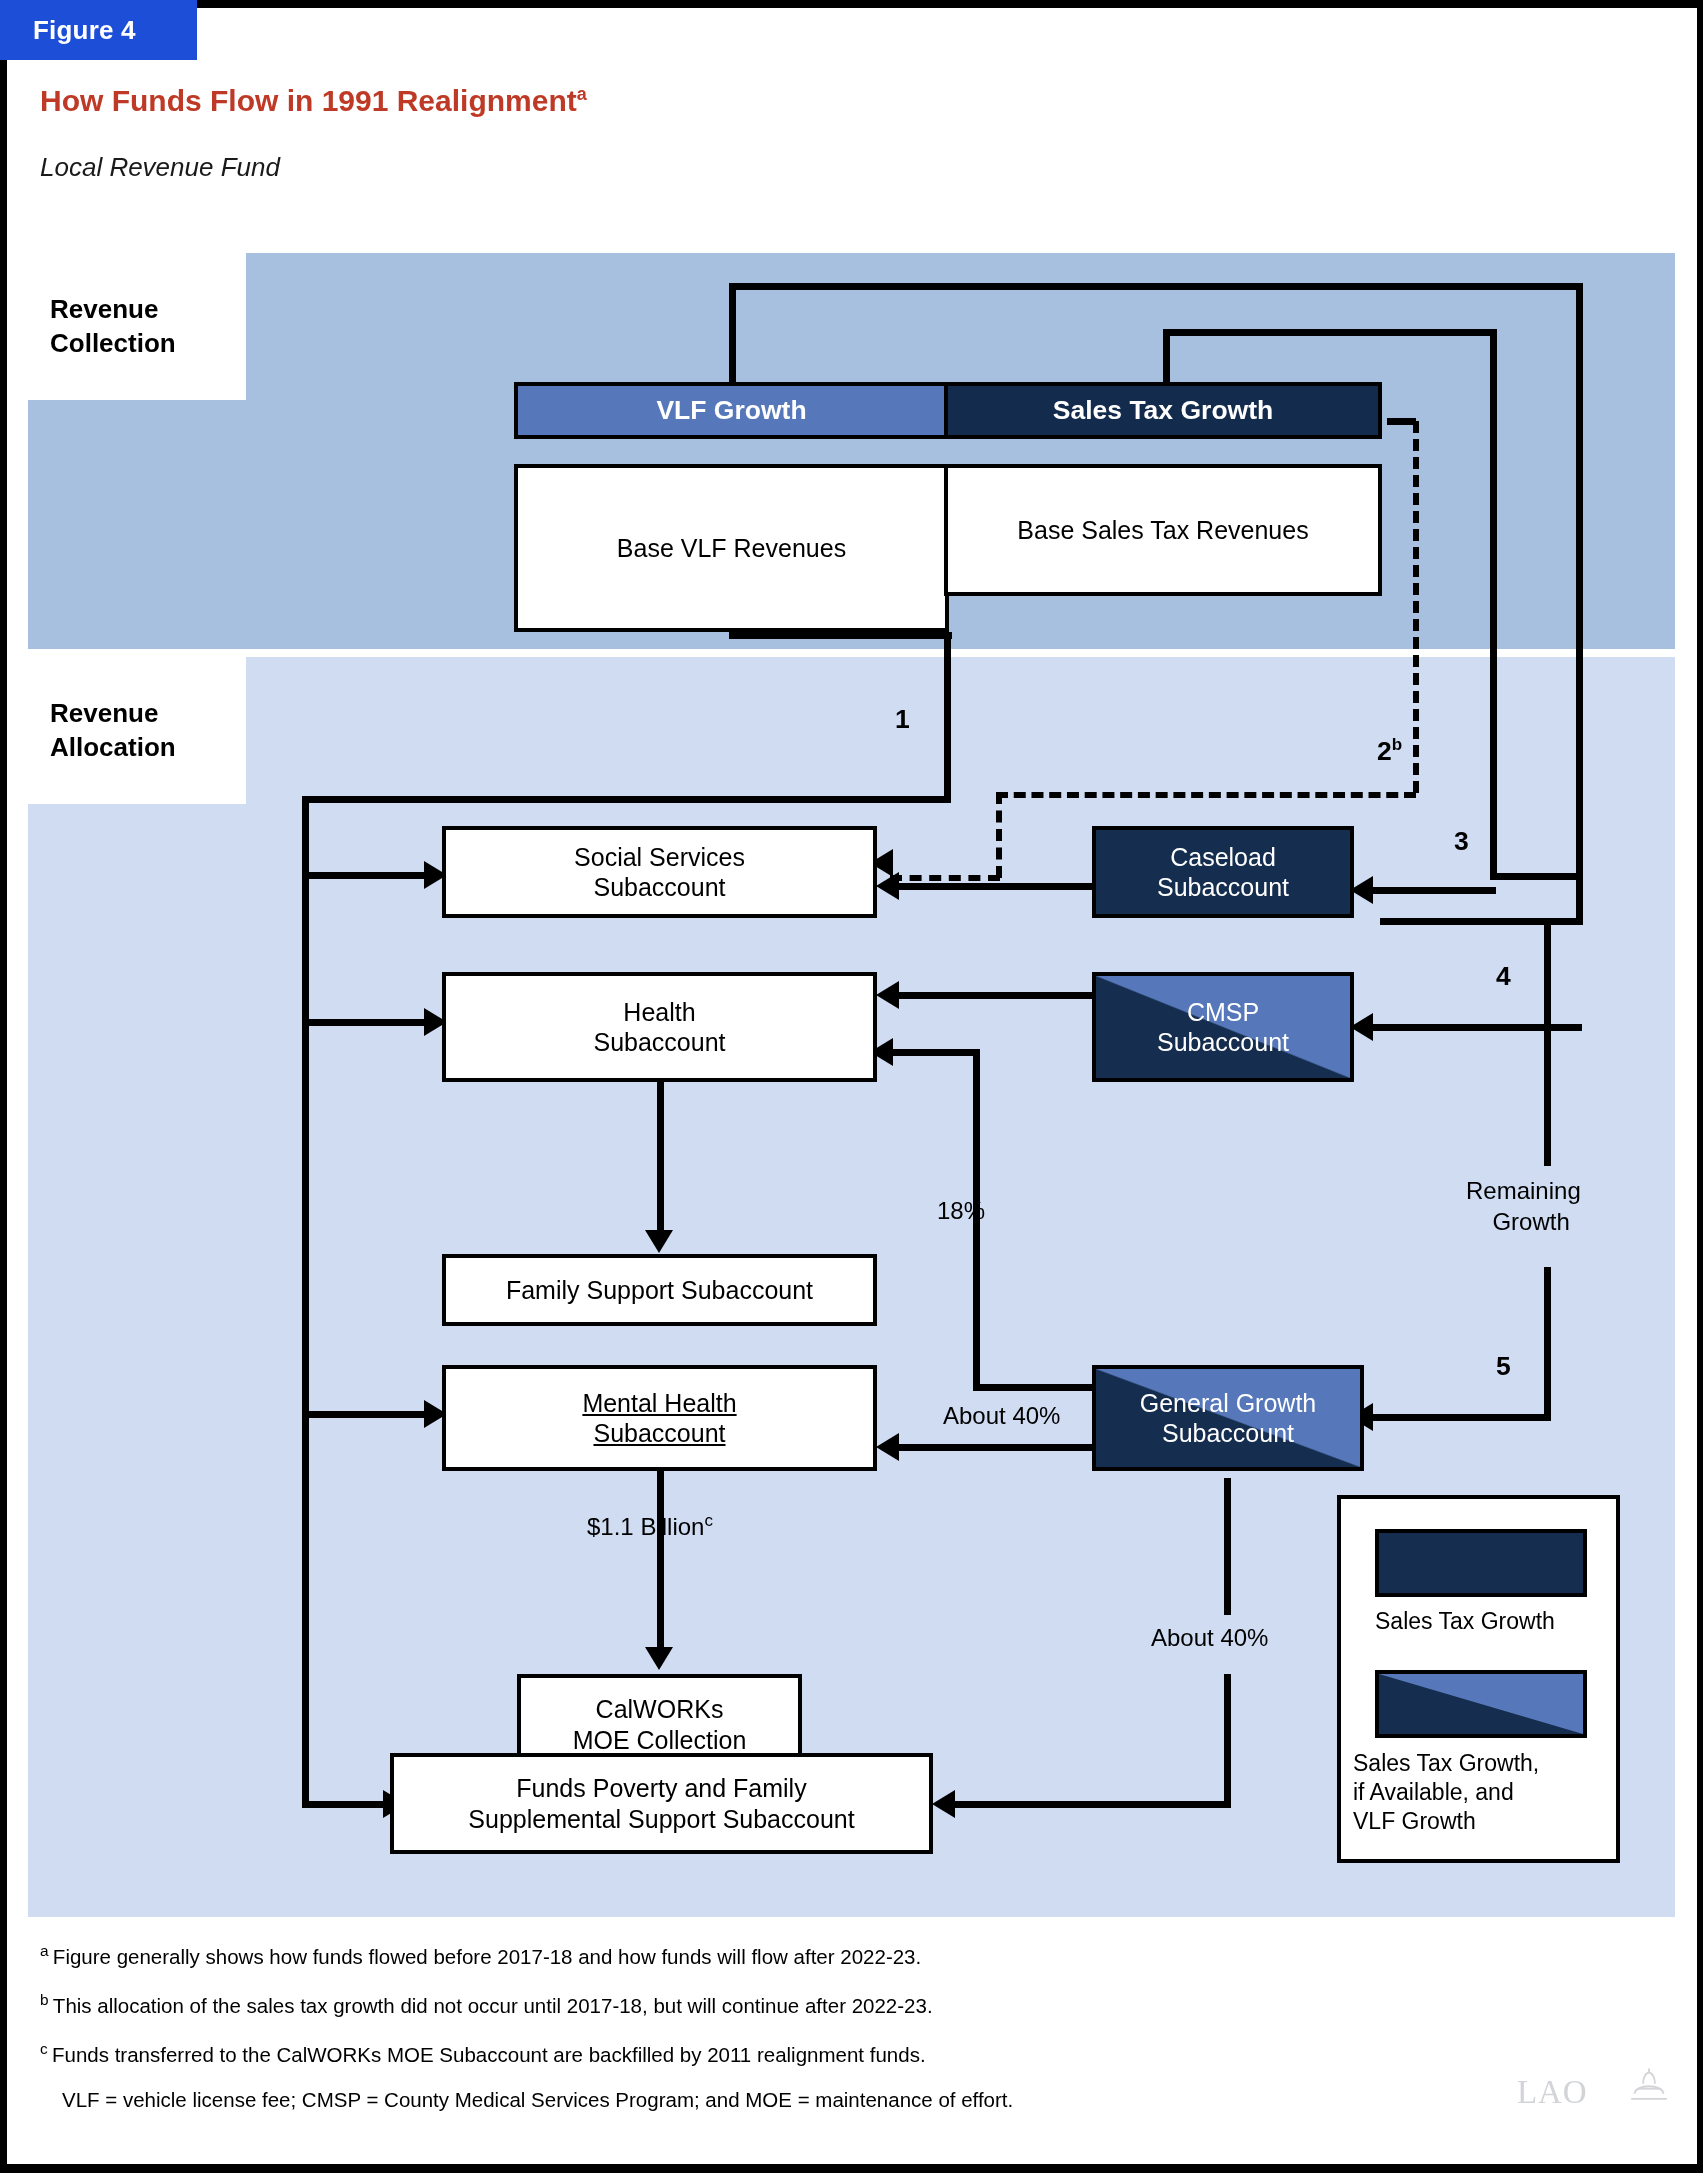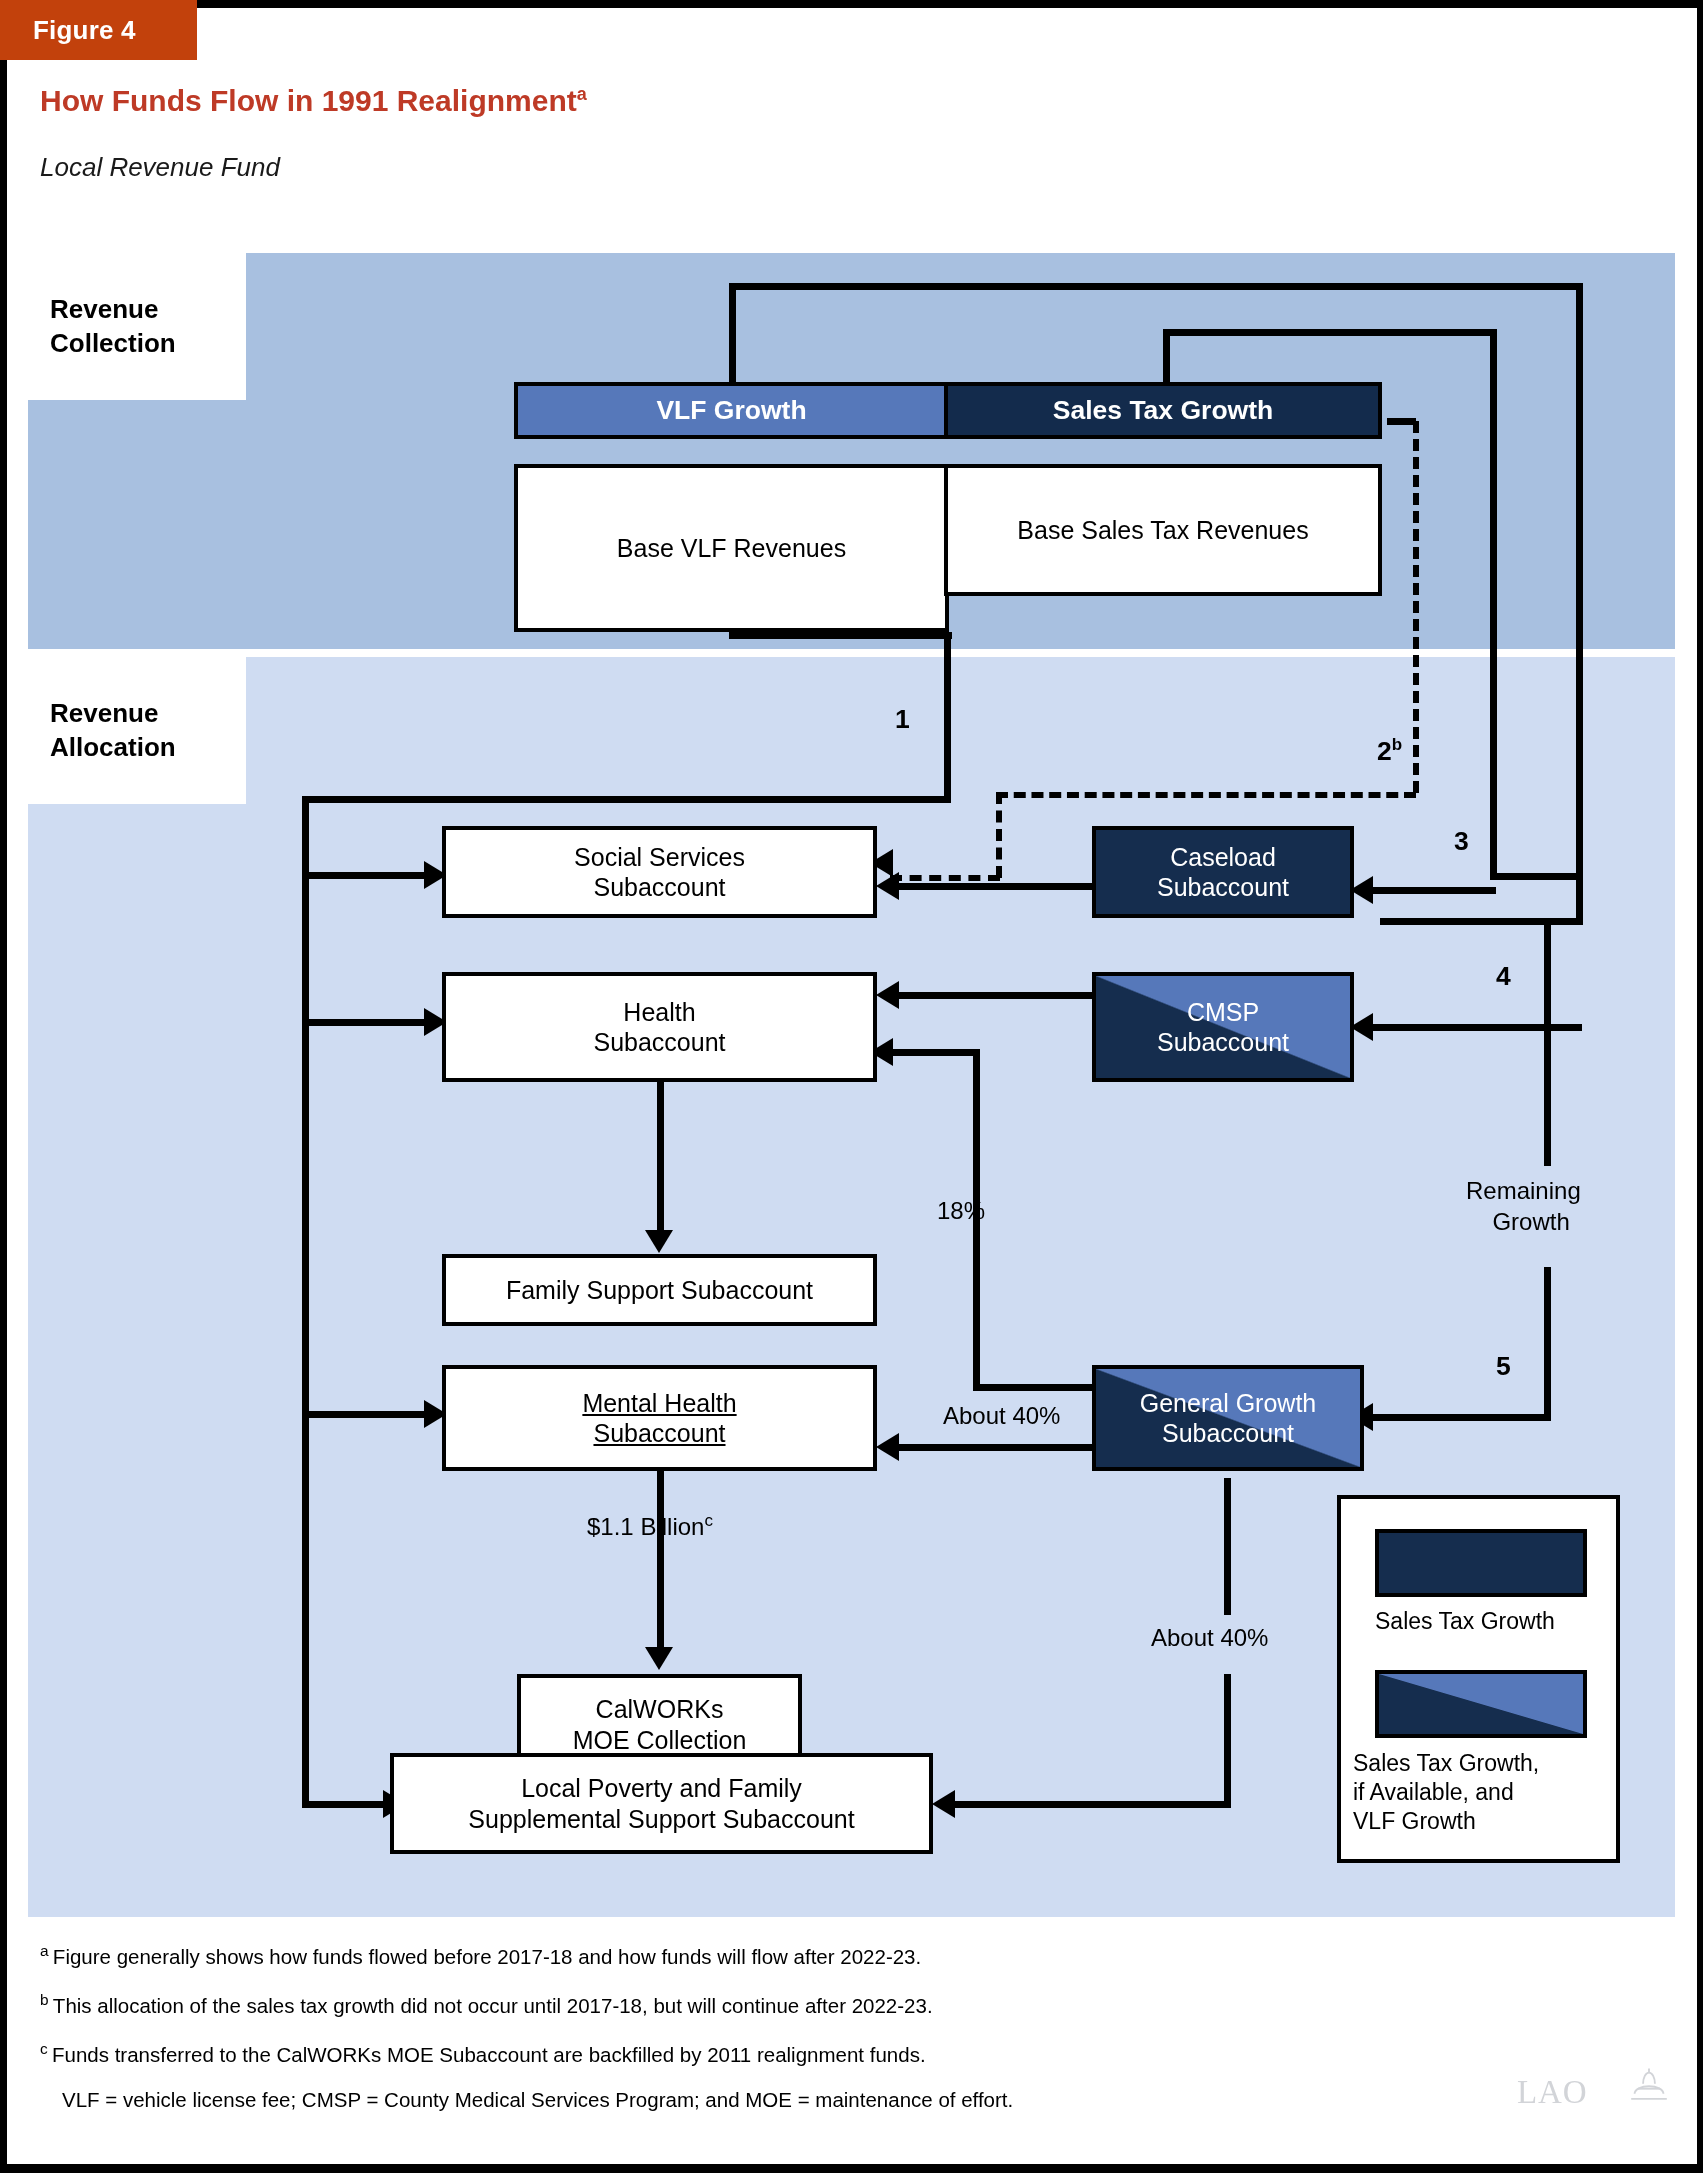--- a/index.html
+++ b/index.html
@@ -7,21 +7,21 @@
   #page{position:relative;width:1704px;height:2174px;background:#ffffff;overflow:hidden;}
 
   
   #frame{position:absolute;left:0;top:0;width:1704px;height:2174px;
          border-left:7.7px solid #000;border-right:7.7px solid #000;
          border-top:0;border-bottom:7.7px solid #000;box-sizing:border-box;}
   #frame-top-right{position:absolute;left:197px;top:0;width:1507px;height:7.7px;background:#000;}
   #frame-bottom-shadow{position:absolute;left:0;top:2164px;width:1704px;height:9.4px;background:#000;}
 
   
-  #fig-tab{position:absolute;left:0;top:0;width:197px;height:60px;background:#c2410c;
+  #fig-tab{position:absolute;left:0;top:0;width:197px;height:60px;background:#1d4ed8;
            display:flex;align-items:center;}
   #fig-tab span{color:#fff;font-size:26px;font-weight:bold;margin-left:33px;letter-spacing:0.2px;}
 
   
   #title{position:absolute;left:40px;top:84px;color:#BE3A26;font-size:30px;font-weight:bold;}
   #title sup{font-size:18px;vertical-align:super;font-weight:bold;}
   #subtitle{position:absolute;left:40px;top:152px;color:#1a1a1a;font-size:26px;font-style:italic;}
 
   
   #band-collection{position:absolute;left:28px;top:253px;width:1647px;height:396px;background:#a8c0e0;}
@@ -217,21 +217,21 @@
   </div>
   <div class="box box-split" style="left:1092px;top:1365px;width:272px;height:106px;">
     <span class="t"><span>General Growth</span><br><span>Subaccount</span></span>
   </div>
 
   <div class="box box-white" style="left:517px;top:1645px;width:285px;height:101px;margin-top:29px;">
     <span class="t"><span>CalWORKs</span><br><span>MOE Collection</span></span>
   </div>
 
   <div class="box box-white" style="left:390px;top:1753px;width:543px;height:101px;">
-    <span class="t"><span>Local Poverty and Family</span><br><span>Supplemental Support Subaccount</span></span>
+    <span class="t"><span>Funds Poverty and Family</span><br><span>Supplemental Support Subaccount</span></span>
   </div>
 
   <div class="num" style="left:895px;top:704px;">1</div>
   <div class="num" style="left:1377px;top:735px;"><span>2</span><sup>b</sup></div>
   <div class="num" style="left:1454px;top:826px;">3</div>
   <div class="num" style="left:1496px;top:961px;">4</div>
   <div class="num" style="left:1496px;top:1351px;">5</div>
 
   <div class="cap" style="left:937px;top:1197px;">18%</div>
   <div class="cap" style="left:1466px;top:1175px;text-align:center;line-height:1.3;">

